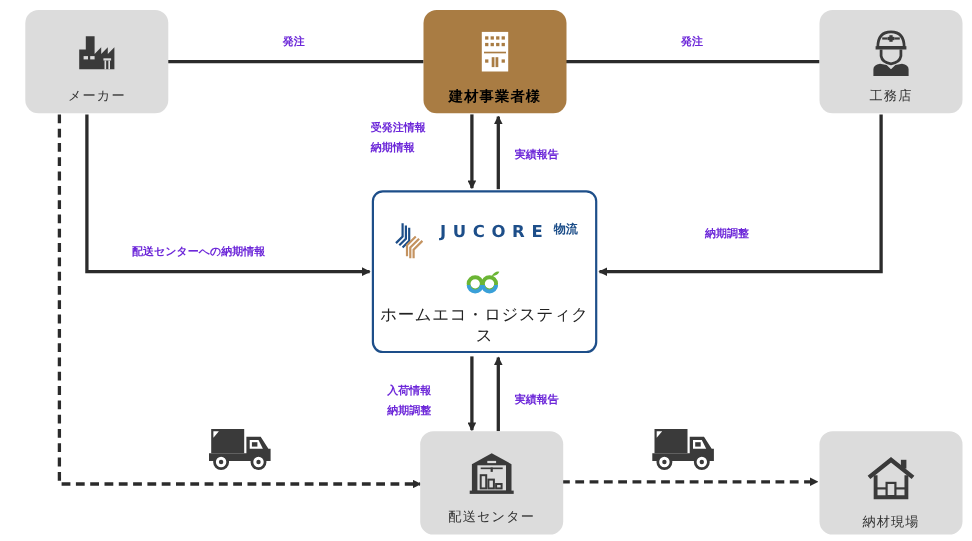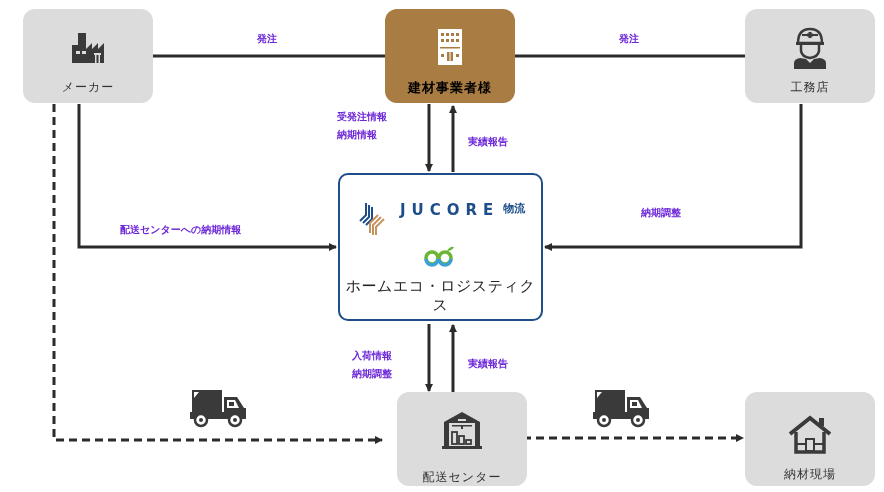--- a/index.html
+++ b/index.html
@@ -127,21 +127,21 @@
   </div>
   <svg class="eco-icon" width="34" height="24" viewBox="0 0 34 24">
     <circle cx="9" cy="13" r="6" fill="none" stroke="#6bb534" stroke-width="3.5"></circle>
     <circle cx="22" cy="13" r="6" fill="none" stroke="#6bb534" stroke-width="3.5"></circle>
     <path d="M3,14 A6,6 0 0 0 15,14 M16,14 A6,6 0 0 0 28,14" fill="none" stroke="#3aa0d8" stroke-width="3.5"></path>
     <path d="M24,6 Q27,1 31,2 Q29,6 24,6 Z" fill="#6bb534"></path>
   </svg>
   <div class="eco-text">ホームエコ・ロジスティクス</div>
 </div>
 
-<div class="node" style="left:397px;top:392px;justify-content:space-between;">
+<div class="node" style="left:382px;top:392px;">
   <svg class="icon" viewBox="0 0 48 48">
     <path d="M6,16 L24,6 L42,16 L42,42 L6,42 Z" fill="#3a3a3a"></path>
     <rect x="11" y="17" width="26" height="23" fill="#dcdcdc"></rect>
     <rect x="20" y="13" width="8" height="2" fill="#dcdcdc"></rect>
     <rect x="14" y="19" width="20" height="1.5" fill="#3a3a3a"></rect>
     <rect x="23" y="19" width="2" height="4" fill="#3a3a3a"></rect>
     <g fill="none" stroke="#3a3a3a" stroke-width="1.8">
       <rect x="14" y="26" width="5" height="12"></rect>
         <rect x="21" y="30" width="5" height="8"></rect>
         <rect x="28" y="34" width="5" height="4"></rect>

